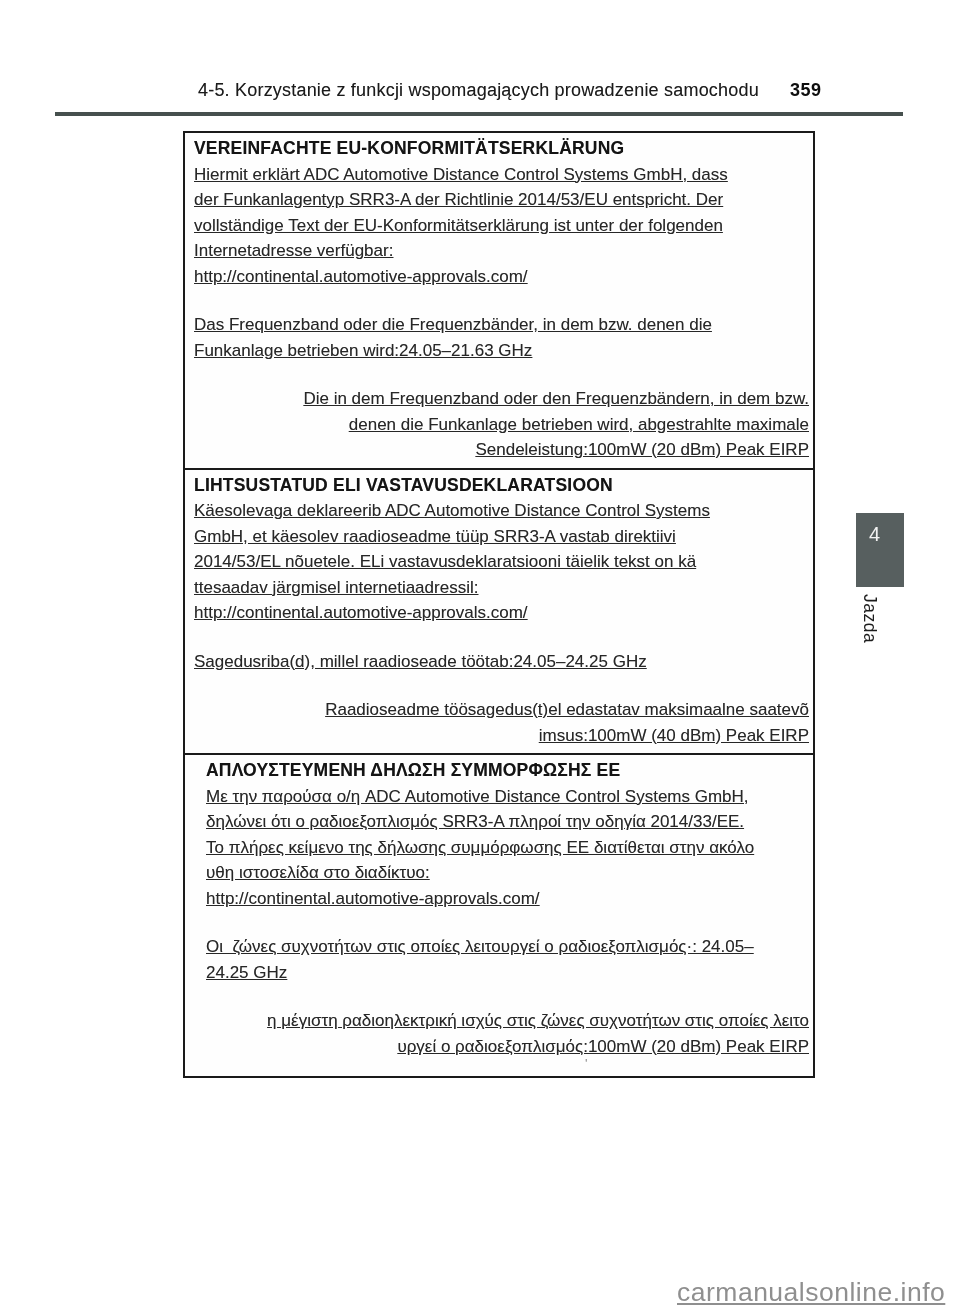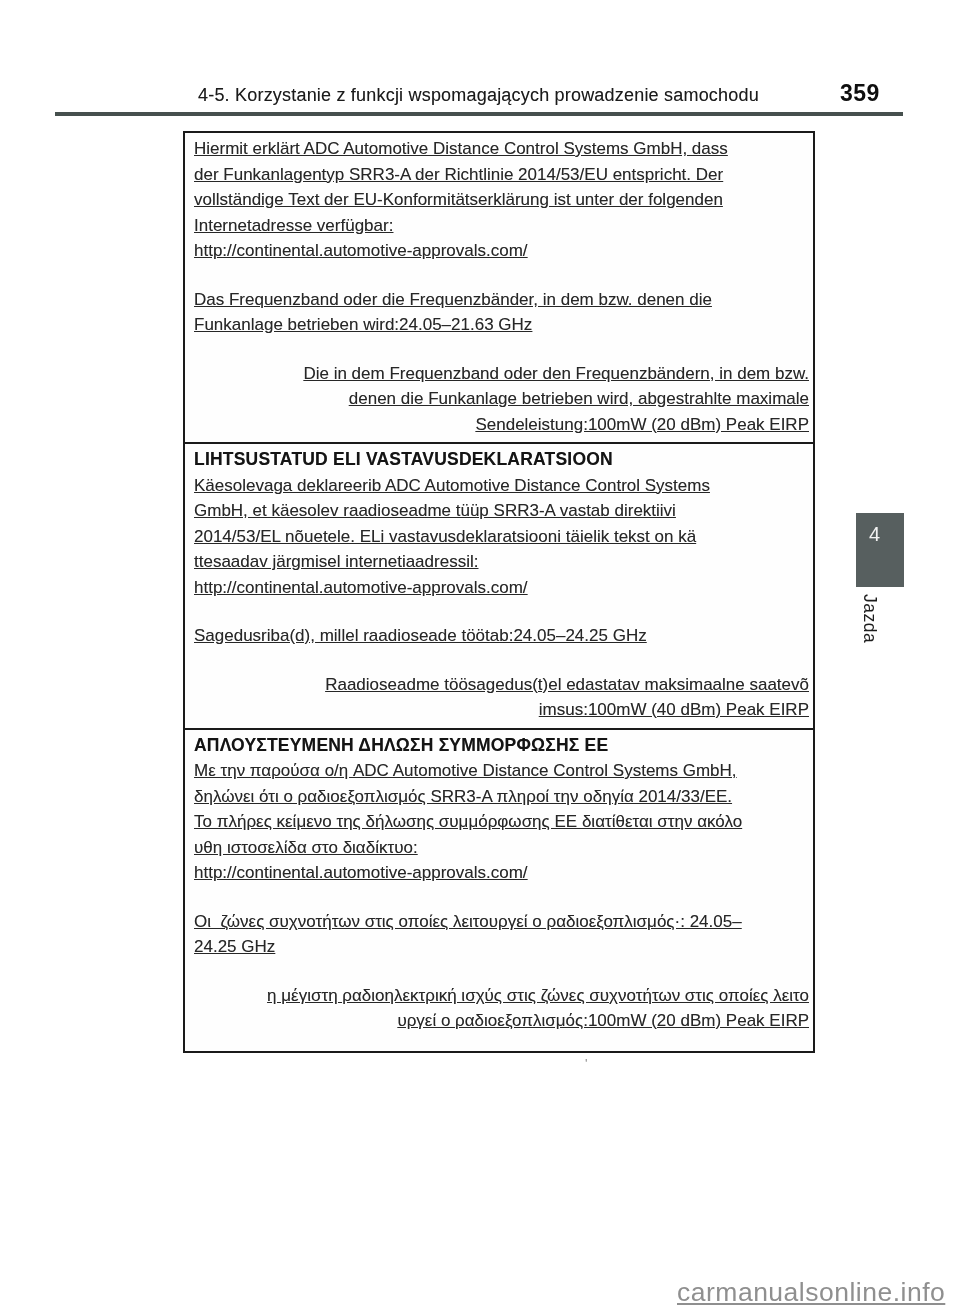--- a/index.html
+++ b/index.html
@@ -7,49 +7,49 @@
     width:960px; height:1313px;
     background:#ffffff;
     font-family:"Liberation Sans","DejaVu Sans",sans-serif;
     position:relative;
     overflow:hidden;
   }
 
   
   .page-header {
     position:absolute; left:198px; top:80px;
-    display:flex; align-items:baseline; gap:53px;
+    display:flex; align-items:baseline; gap:31px;
     white-space:nowrap;
   }
   .breadcrumb {
     font-size:18px; color:#1b1b1b; letter-spacing:0.2px;
     text-shadow:0 0 0.4px rgba(0,0,0,0.35);
   }
   .page-number {
-    font-size:23px; font-weight:bold; color:#0e0e0e; letter-spacing:0.5px;margin-left:28px;
+    font-size:18px; font-weight:bold; color:#0e0e0e; letter-spacing:0.5px;
   }
   .header-rule {
     position:absolute; left:55px; top:112px;
     width:848px; height:4px; background:#46504e;
   }
 
   
   .decl-box {
     position:absolute; left:183px; top:131px;
     width:628px;
     border:2px solid #1a1a1a;
     background:#fefefe;
   }
   .decl-section {
     padding:3px 4px 5px 9px;
     border-bottom:2px solid #1a1a1a;
     overflow:hidden;
   }
   .decl-section.s-estonian { }
-  .decl-section.s-greek { padding-bottom:17px; border-bottom:none; }
+  .decl-section.s-greek { padding-bottom:17px; border-bottom:none;margin-left:12px; }
   .decl-title {
     margin:0; font-size:17.5px; font-weight:bold;
     line-height:25.5px; color:#141414; letter-spacing:0.2px;
     text-shadow:0 0 0.4px rgba(0,0,0,0.4);
     white-space:pre;
   }
   .para {
     margin:0 0 23px 0;
     font-size:17px; line-height:25.5px; color:#272727;
     white-space:pre;
@@ -97,20 +97,21 @@
   <div class="page-header">
     <span class="breadcrumb">4-5. Korzystanie z funkcji wspomagających prowadzenie samochodu</span>
     <span class="page-number">359</span>
   </div>
 
   <div class="header-rule"></div>
 
   <div class="decl-box">
 
     <section class="decl-section s-german">
+      <h2 class="decl-title">VEREINFACHTE EU-KONFORMITÄTSERKLÄRUNG</h2>
       <p class="para">Hiermit erklärt ADC Automotive Distance Control Systems GmbH, dass
 der Funkanlagentyp SRR3-A der Richtlinie 2014/53/EU entspricht. Der
 vollständige Text der EU-Konformitätserklärung ist unter der folgenden
 Internetadresse verfügbar:
 http://continental.automotive-approvals.com/</p>
       <p class="para">Das Frequenzband oder die Frequenzbänder, in dem bzw. denen die
 Funkanlage betrieben wird:24.05–21.63 GHz</p>
       <p class="para">Die in dem Frequenzband oder den Frequenzbändern, in dem bzw.
 denen die Funkanlage betrieben wird, abgestrahlte maximale
 Sendeleistung:100mW (20 dBm) Peak EIRP</p>

